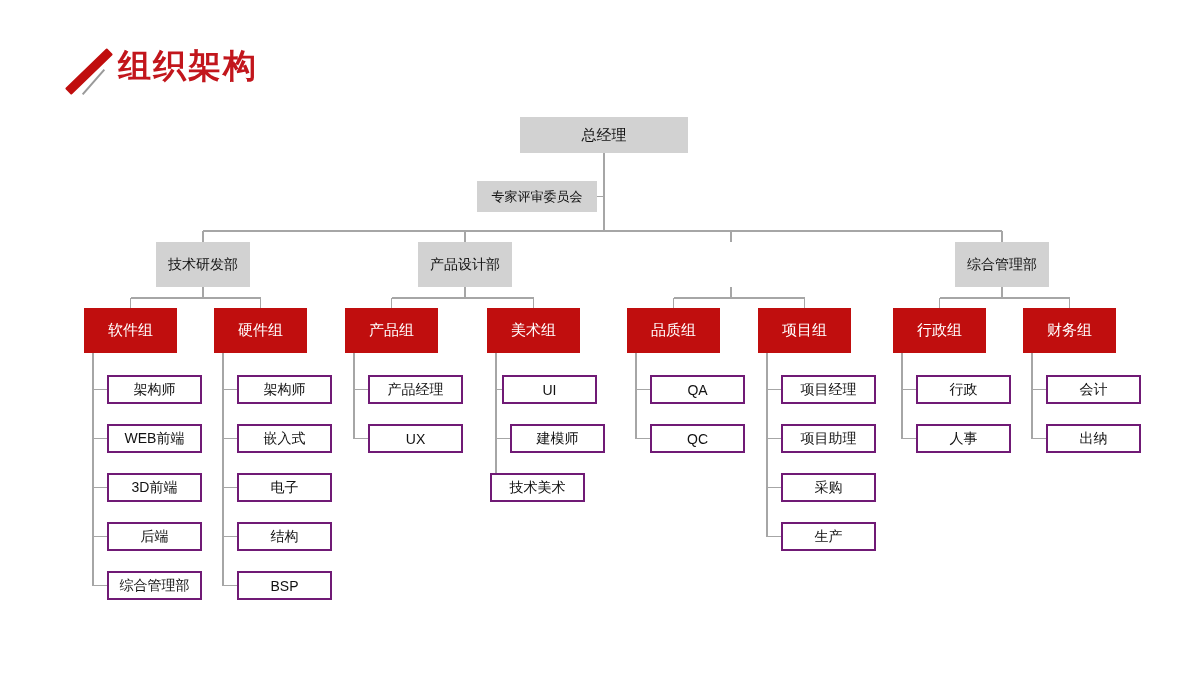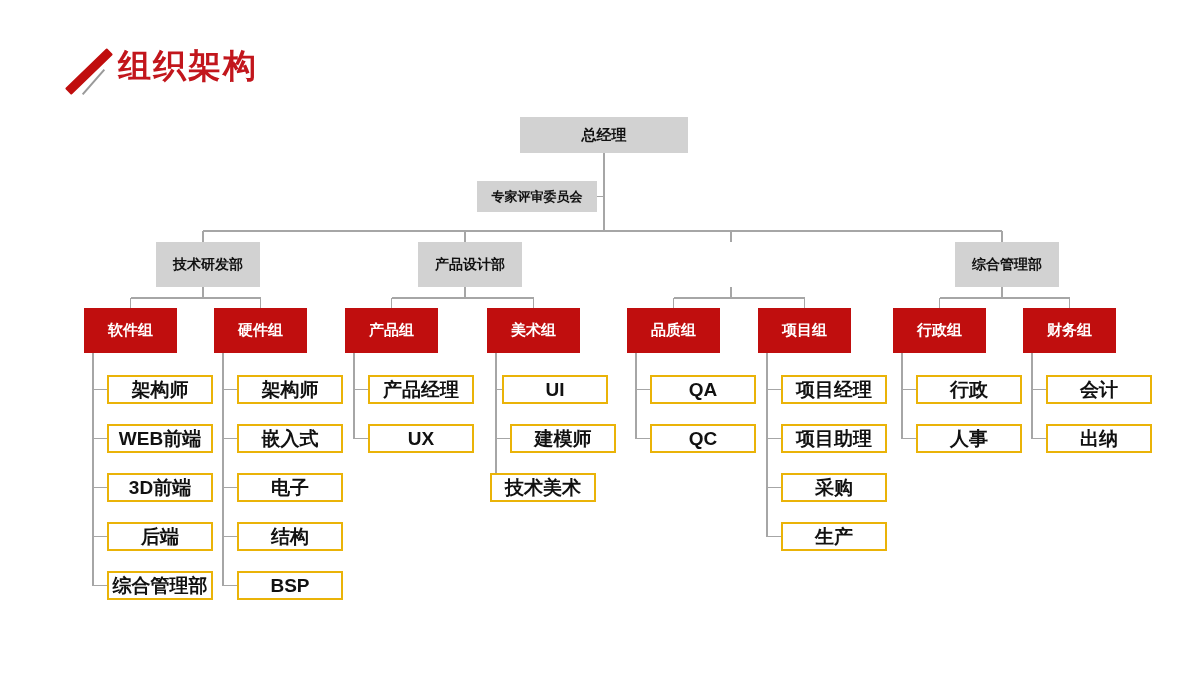--- a/index.html
+++ b/index.html
@@ -5,26 +5,26 @@
   html,body{margin:0;padding:0;background:#fff;}
   #canvas{position:relative;width:1200px;height:675px;background:#ffffff;overflow:hidden;
           font-family:"Liberation Sans","DejaVu Sans",sans-serif;}
   .page-title{position:absolute;left:118px;top:48px;margin:0;font-size:33px;letter-spacing:2px;
               color:#c2161c;font-weight:bold;line-height:1.1;}
   .title-slash{position:absolute;left:60px;top:67px;width:58px;height:9px;background:#c00e0e;
                transform:rotate(-44deg);border-radius:1px;}
   .title-slash-thin{position:absolute;left:77px;top:81px;width:33px;height:2px;background:#9a9a9a;
                     transform:rotate(-49deg);}
   .box{position:absolute;display:flex;align-items:center;justify-content:center;
-       font-weight:bold;box-sizing:border-box;text-align:right;z-index:1;color:#111;}
+       font-weight:normal;box-sizing:border-box;text-align:right;z-index:1;color:#111;}
   .root{width:168px;height:36px;background:#d2d2d2;font-size:15px;}
   .committee{width:120px;height:31px;background:#d2d2d2;font-size:13px;}
-  .dept{width:104px;height:45px;background:#d2d2d2;font-size:14px;}
+  .dept{width:94px;height:45px;background:#d2d2d2;font-size:14px;}
   .group{width:93px;height:45px;background:#c00e0e;color:#ffffff;font-size:15px;}
-  .leaf{width:106px;height:29px;background:#ffffff;border:2px solid #eab308;font-size:19px;}
+  .leaf{width:95px;height:29px;background:#ffffff;border:2px solid #701a75;font-size:14px;}
   .cline{position:absolute;background:#a6a6a6;z-index:0;}
 </style>
 </head>
 <body>
 
 <div id="canvas">
 
   <div class="title-slash"></div>
   <div class="title-slash-thin"></div>
   <h1 class="page-title">组织架构</h1>

